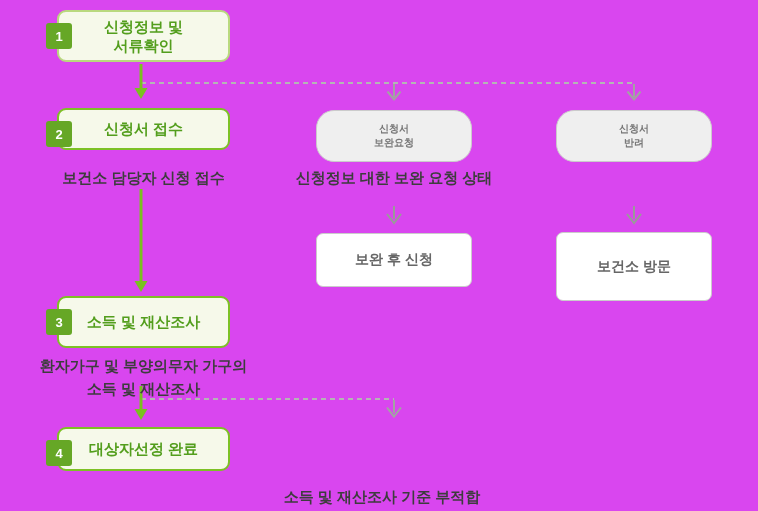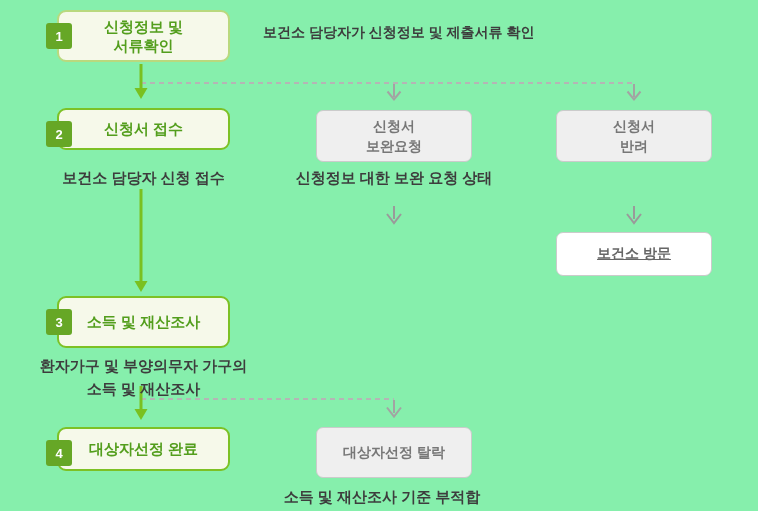--- a/index.html
+++ b/index.html
@@ -1,17 +1,17 @@
 <!DOCTYPE html>
 <html style="--green-border: #7dc125; --green-border-light: #b9d97e; --green-badge: #66a726; --green-text: #539e1d; --green-fill: #f6f9ea; --green-arrow: #7ac020; --gray-fill: #efefef; --gray-border: #cbcbcb; --gray-text: #777777; --note-text: #3d3d3d; --dashed-line: #b5b5b5; --gray-arrow: #a3a3a3;"><head>
 <meta charset="utf-8">
 <style>
   html,body{margin:0;padding:0;background:#fff;}
   .stage{
-    position:relative;width:758px;height:511px;background:#86efac;overflow:hidden;
+    position:relative;width:758px;height:511px;background:#d946ef;overflow:hidden;
     font-family:"Liberation Sans","DejaVu Sans",sans-serif;
   }
   .abs{position:absolute;box-sizing:border-box;}
   svg.connectors{position:absolute;left:0;top:0;width:758px;height:511px;}
   .pre{white-space:pre-line;}
 
   .green-box{
     left:57px;width:173px;
     background:var(--green-fill,#f6f9ea);
     border:2px solid var(--green-border,#7dc125);
@@ -26,23 +26,23 @@
     color:#fff;font-size:13px;font-weight:bold;
     display:flex;align-items:center;justify-content:center;
   }
   .note{
     color:var(--note-text,#3d3d3d);font-size:15px;font-weight:bold;line-height:1.5;
     text-align:center;
   }
   .note.top-note{font-size:14px;text-align:left;}
   .gray-box{
     width:156px;background:var(--gray-fill,#efefef);
-    border:1px solid var(--gray-border,#cbcbcb);border-radius:7px;
+    border:1px solid var(--gray-border,#cbcbcb);border-radius:18px;
     display:flex;align-items:center;justify-content:center;text-align:center;
-    color:var(--gray-text,#777777);font-size:14px;font-weight:bold;line-height:1.45;
+    color:var(--gray-text,#777777);font-size:10px;font-weight:bold;line-height:1.45;
   }
   .white-box{
     width:156px;background:#ffffff;
     border:1px solid var(--gray-border,#cbcbcb);border-radius:7px;
     display:flex;align-items:center;justify-content:center;text-align:center;
     color:#666666;font-size:14px;font-weight:bold;
   }
 </style>
 </head>
 <body>
@@ -95,21 +95,20 @@
     </g>
   </svg>
 
   <div class="abs green-box first" style="top:10px;height:52px;">
     <span class="pre">신청정보 및
 서류확인</span>
   </div>
   <div class="abs badge" style="top:23px;">
     <span>1</span>
   </div>
-  <div class="abs note top-note" style="left:263px;top:22px;">보건소 담당자가 신청정보 및 제출서류 확인</div>
 
   <div class="abs green-box" style="top:108px;height:42px;">
     <span class="pre">신청서 접수</span>
   </div>
   <div class="abs badge" style="top:121px;">
     <span>2</span>
   </div>
   <div class="abs note pre" style="left:37px;top:167px;width:213px;">보건소 담당자 신청 접수</div>
 
   <div class="abs green-box" style="top:296px;height:52px;">
@@ -126,27 +125,27 @@
   </div>
   <div class="abs badge" style="top:440px;">
     <span>4</span>
   </div>
 
   <div class="abs gray-box" style="left:316px;top:110px;height:52px;">
     <span class="pre">신청서
 보완요청</span>
   </div>
   <div class="abs note pre" style="left:294px;top:167px;width:200px;">신청정보 대한 보완 요청 상태</div>
+  <div class="abs white-box" style="left:316px;top:233px;height:54px;">
+    <span>보완 후 신청</span>
+  </div>
 
   <div class="abs gray-box" style="left:556px;top:110px;height:52px;">
     <span class="pre">신청서
 반려</span>
   </div>
-  <div class="abs white-box" style="left:556px;top:232px;height:44px;text-decoration:underline;">
+  <div class="abs white-box" style="left:556px;top:232px;height:69px;">
     <span>보건소 방문</span>
   </div>
 
-  <div class="abs gray-box" style="left:316px;top:427px;height:51px;">
-    <span>대상자선정 탈락</span>
-  </div>
   <div class="abs note pre" style="left:282px;top:486px;width:200px;">소득 및 재산조사 기준 부적합</div>
 
 </div>
 
 </body></html>

